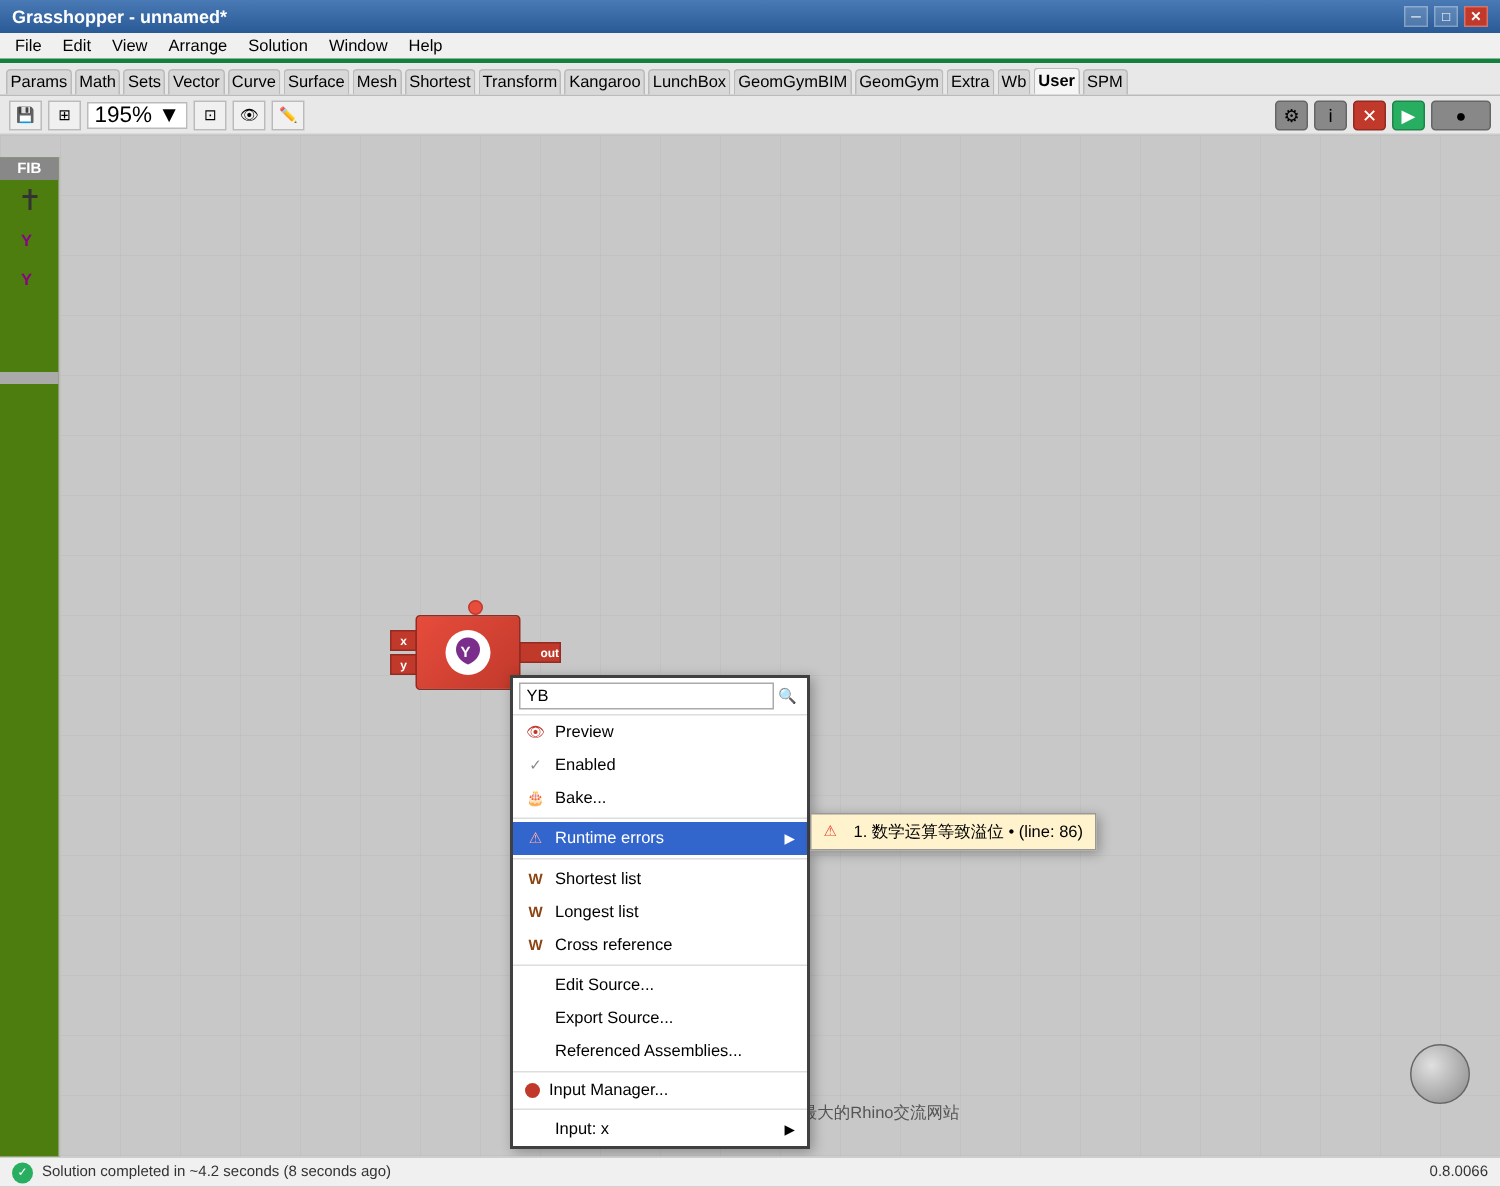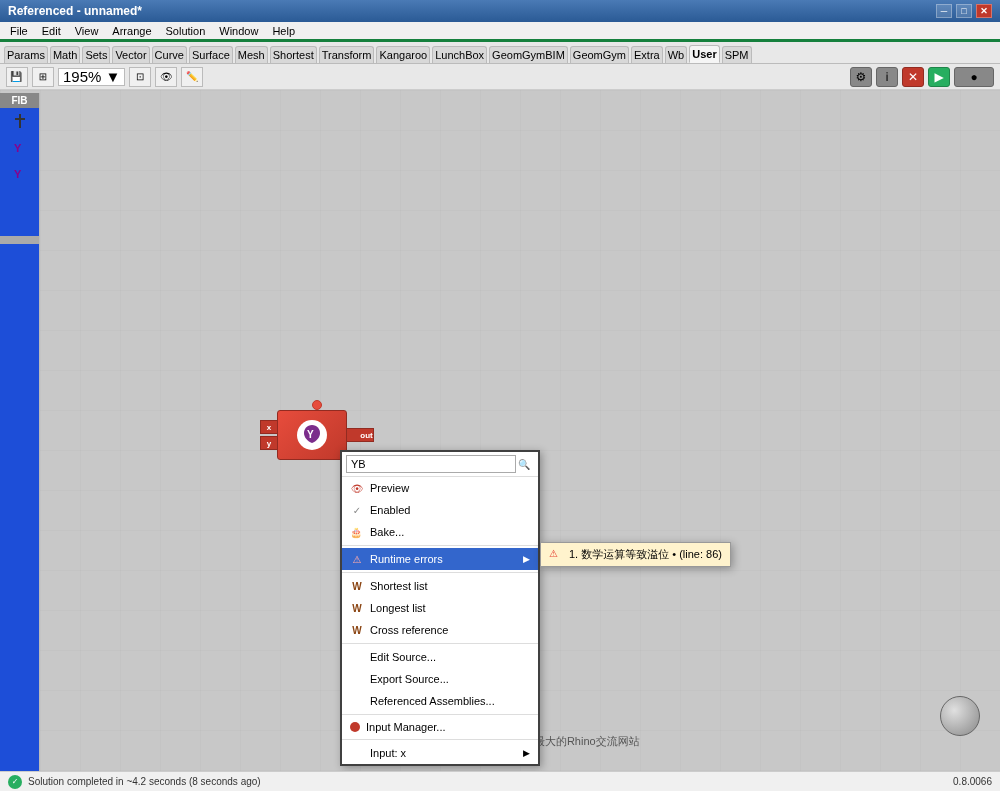--- a/index.html
+++ b/index.html
@@ -186,21 +186,21 @@
     #watermark {
       position: absolute; bottom: 22px; left: 50%;
       transform: translateX(-50%);
       font-size: 11px; color: #555; white-space: nowrap;
     }
   </style>
 </head>
 <body>
 
 <div id="titlebar">
-  <span>Referenced - unnamed*</span>
+  <span>Grasshopper - unnamed*</span>
   <div id="titlebar-controls">
     <div class="titlebar-btn">─</div>
     <div class="titlebar-btn">□</div>
     <div class="titlebar-btn close">✕</div>
   </div>
 </div>
 
 <div id="menubar">
   <span class="menu-item">File</span>
   <span class="menu-item">Edit</span>
@@ -259,21 +259,21 @@
       </pattern>
     </defs>
     <rect width="100%" height="100%" fill="url(#grid)"></rect>
   </svg>
 
   <div style="position:absolute;left:0;top:300px;display:flex;flex-direction:column;">
     <div class="side-panel" style="background:#e74c3c;writing-mode:vertical-rl;font-size:8px;color:white;width:14px;height:28px;display:flex;align-items:center;justify-content:center;">F</div>
     <div class="side-panel" style="background:#e74c3c;writing-mode:vertical-rl;font-size:8px;color:white;width:14px;height:28px;display:flex;align-items:center;justify-content:center;margin-top:2px;">?</div>
   </div>
 
-  <div style="position:absolute;left:0;top:3px;width:40px;height:100%;background:#1d4ed8;border-right:1px solid #bbb;">
+  <div style="position:absolute;left:0;top:15px;width:40px;height:100%;background:#4d7c0f;border-right:1px solid #bbb;">
     <div style="background:#888;color:white;text-align:center;font-size:10px;padding:2px 0;font-weight:bold;">FIB</div>
     <div style="padding:4px;display:flex;align-items:center;justify-content:center;">
       <svg width="18" height="18">
         <line x1="9" y1="2" x2="9" y2="16" stroke="#333" stroke-width="2"></line>
         <line x1="4" y1="7" x2="14" y2="7" stroke="#333" stroke-width="2"></line>
       </svg>
     </div>
     <div style="padding:4px;display:flex;align-items:center;justify-content:center;">
       <svg width="18" height="18">
         <text x="3" y="14" font-size="11" fill="#8B008B" font-weight="bold">Y</text>

